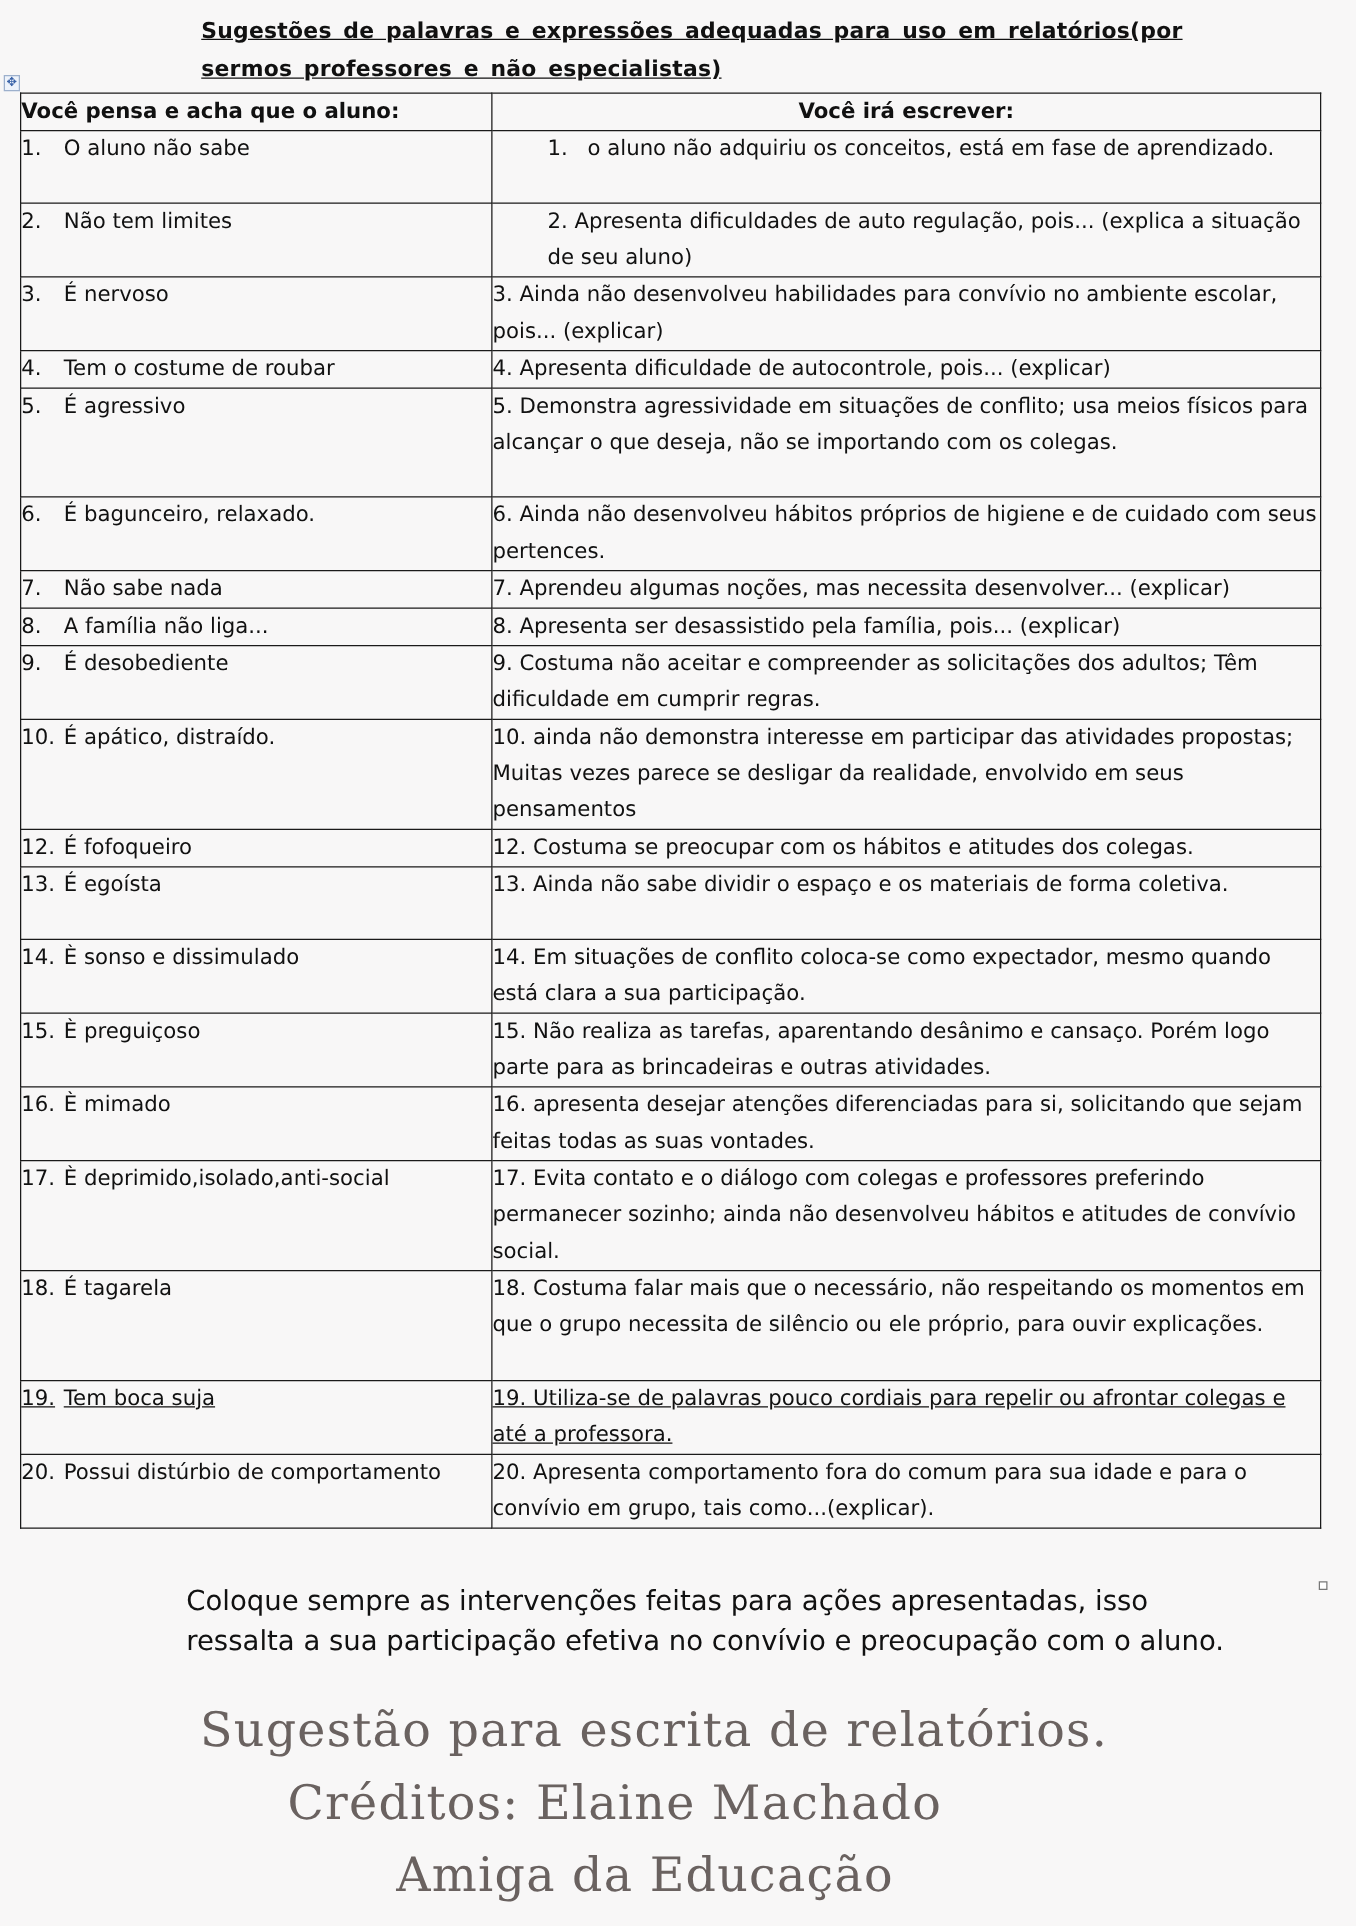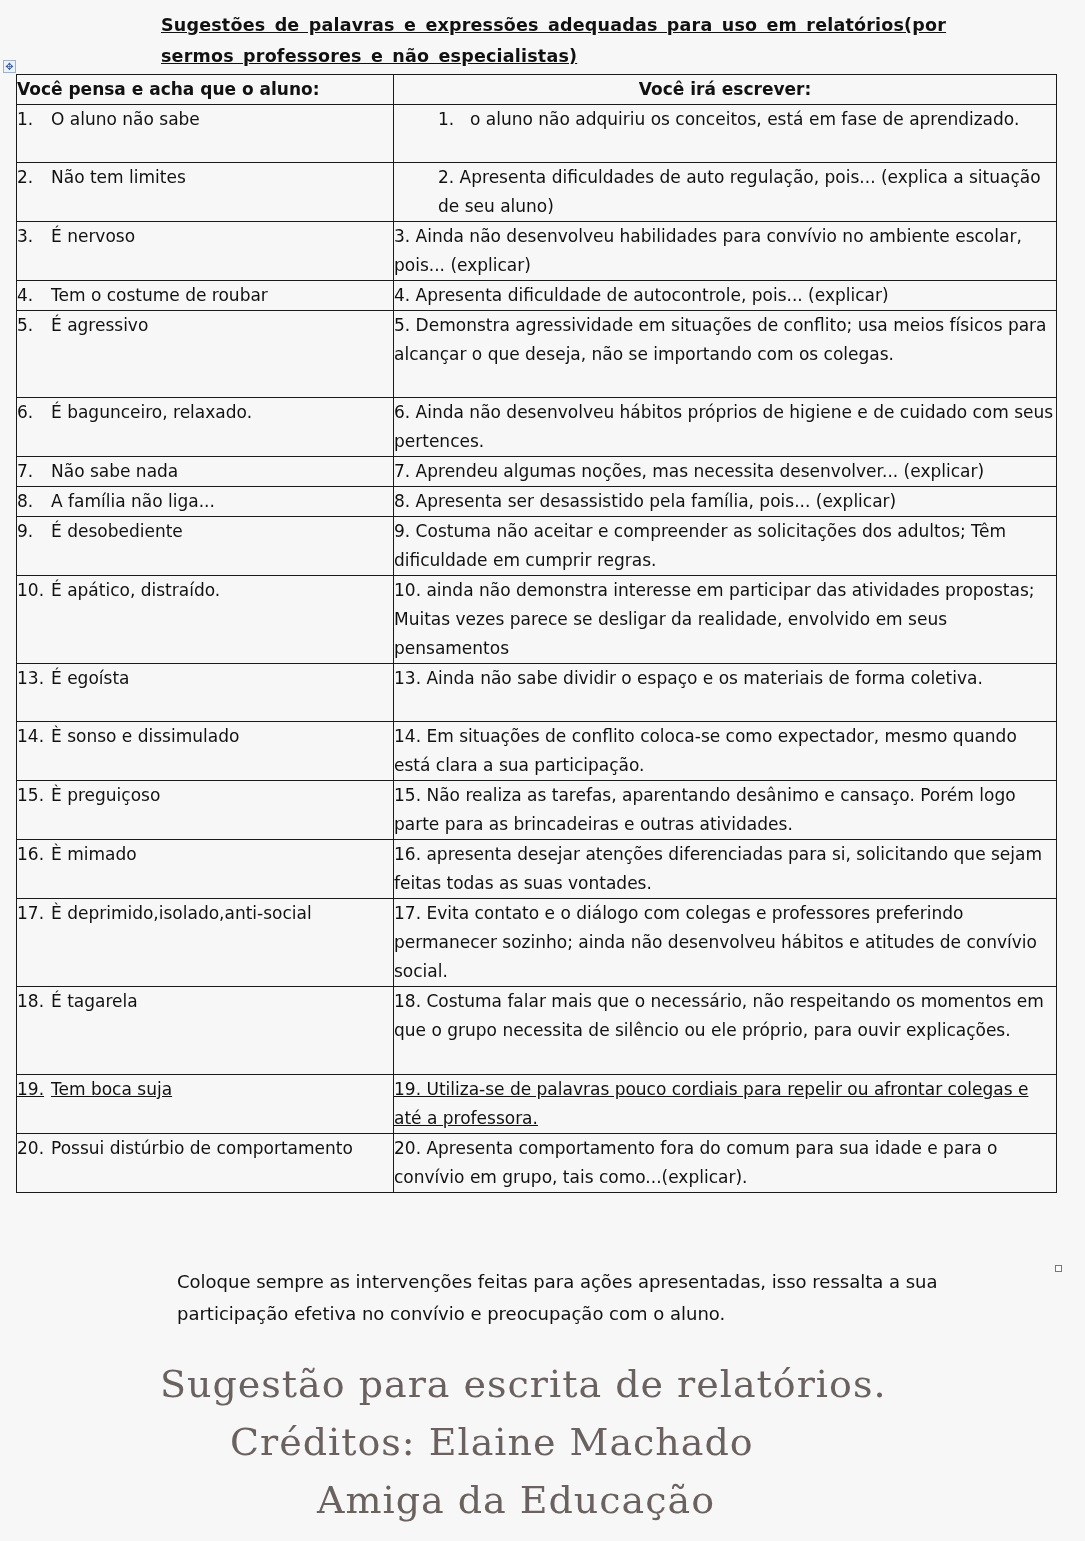--- a/index.html
+++ b/index.html
@@ -33,22 +33,22 @@
   th.h2 { text-align: center; }
   td.left { padding-left: 44px; }
   td.right { padding-left: 10px; padding-right: 4px; }
   td.right.ind { padding-left: 44px; }
   .num { display: inline-block; width: 34px; }
   .hang { display: flex; }
   .hang .num { flex: 0 0 34px; }
   .r-hang { display: flex; }
   .r-hang .num { flex: 0 0 32px; }
   .note {
-    position: absolute; left: 177px; top: 1266px; width: 860px;
-    font-size: 18px; line-height: 32px;
+    position: absolute; left: 149px; top: 1266px; width: 860px;
+    font-size: 22px; line-height: 32px;
   }
   .resize-handle {
     position: absolute; left: 1055px; top: 1265px; width: 5px; height: 5px;
     border: 1px solid #777; background: #fff;
   }
   .script {
     position: absolute; color: #6a6260;
     font-family: "DejaVu Serif", serif; font-size: 38px;
     line-height: 58px; letter-spacing: 1px;
   }
@@ -163,20 +163,29 @@
       </tr>
       <tr style="height: 87px;">
         <td class="left">
           <div class="hang">
             <span class="num">10.</span>
             <span>É apático, distraído.</span>
           </div>
         </td>
         <td class="right"><span>10. ainda não demonstra interesse em participar das atividades propostas; Muitas vezes parece se desligar da realidade, envolvido em seus pensamentos</span></td>
       </tr>
+      <tr style="height: 29px;">
+        <td class="left">
+          <div class="hang">
+            <span class="num">12.</span>
+            <span>É fofoqueiro</span>
+          </div>
+        </td>
+        <td class="right"><span>12. Costuma se preocupar com os hábitos e atitudes dos colegas.</span></td>
+      </tr>
       <tr style="height: 58px;">
         <td class="left">
           <div class="hang">
             <span class="num">13.</span>
             <span>É egoísta</span>
           </div>
         </td>
         <td class="right"><span>13. Ainda não sabe dividir o espaço e os materiais de forma coletiva.</span></td>
       </tr>
       <tr style="height: 58px;">

